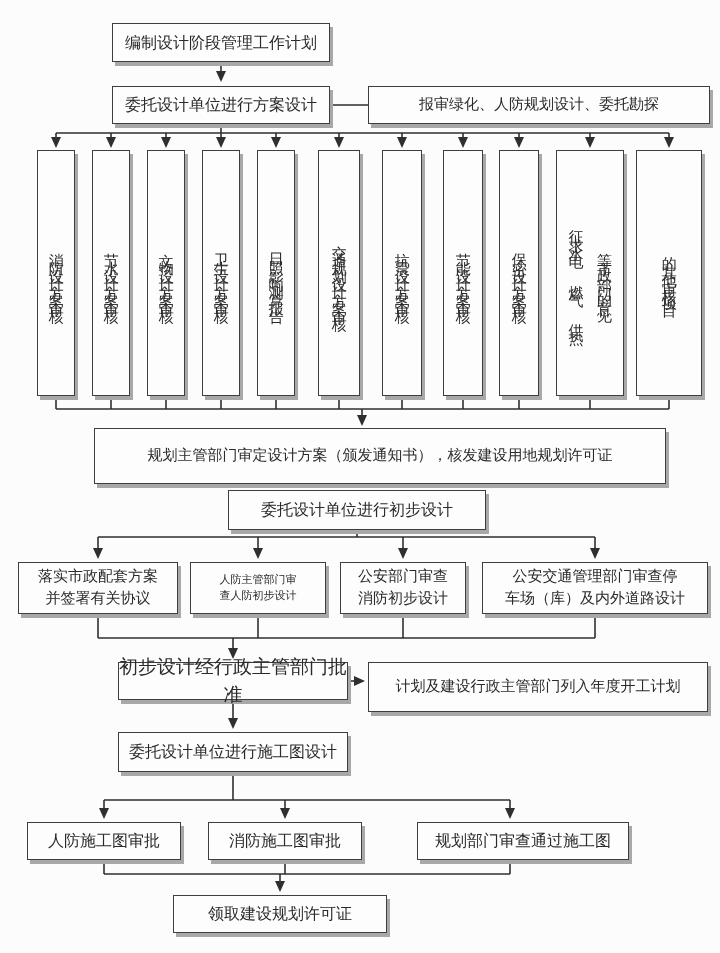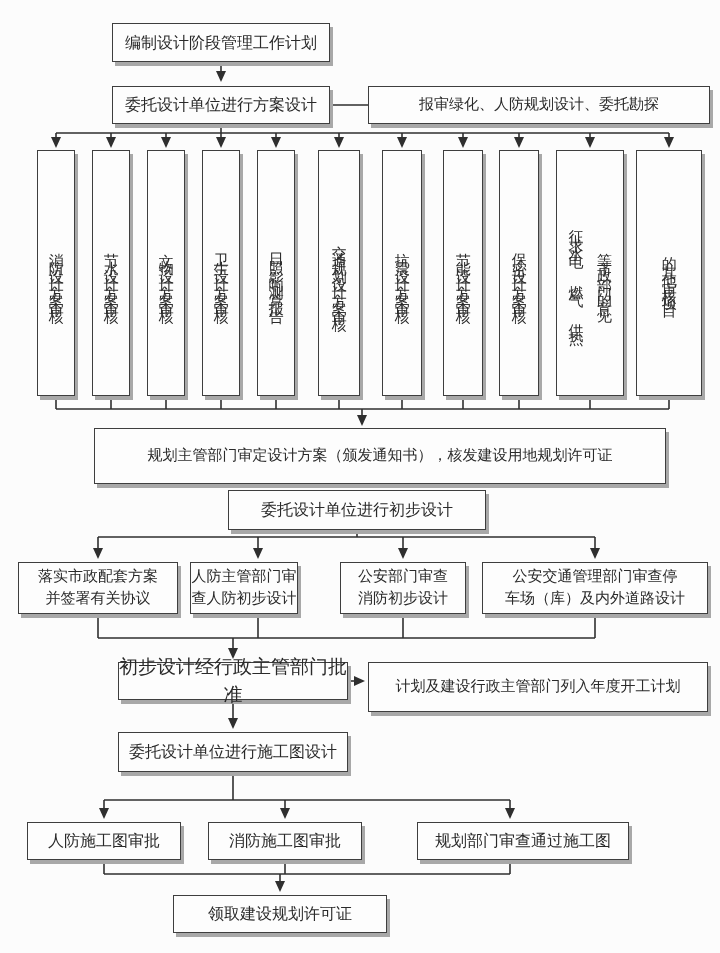--- a/index.html
+++ b/index.html
@@ -30,21 +30,21 @@
   #c0{left:37px;width:38px;}  #c1{left:92px;width:38px;}
   #c2{left:147px;width:38px;} #c3{left:202px;width:38px;}
   #c4{left:257px;width:38px;} #c5{left:318px;width:42px;}
   #c6{left:382px;width:40px;} #c7{left:443px;width:40px;}
   #c8{left:499px;width:40px;} #c9{left:556px;width:68px;}
   #c10{left:636px;width:66px;}
   
   #n-wide   {left:94px;top:428px;width:572px;height:56px;font-size:15px;}
   #n-prelim {left:228px;top:490px;width:258px;height:40px;}
   #n-r0{left:18px;top:562px;width:160px;height:52px;font-size:15px;}
-  #n-r1{left:190px;top:562px;width:108px;height:52px;font-size:15px;}
+  #n-r1{left:190px;top:562px;width:136px;height:52px;font-size:11px;}
   #n-r2{left:340px;top:562px;width:126px;height:52px;font-size:15px;}
   #n-r3{left:482px;top:562px;width:226px;height:52px;font-size:15px;}
   #n-approve{left:118px;top:662px;width:230px;height:38px;font-size:19px;}
   #n-annual {left:368px;top:662px;width:340px;height:50px;font-size:15px;}
   #n-working{left:118px;top:732px;width:230px;height:40px;}
   
   #n-d0{left:27px;top:822px;width:154px;height:38px;}
   #n-d1{left:208px;top:822px;width:154px;height:38px;}
   #n-d2{left:404px;top:822px;width:212px;height:38px;margin-left:13px;}
   #n-final{left:173px;top:895px;width:214px;height:38px;}

